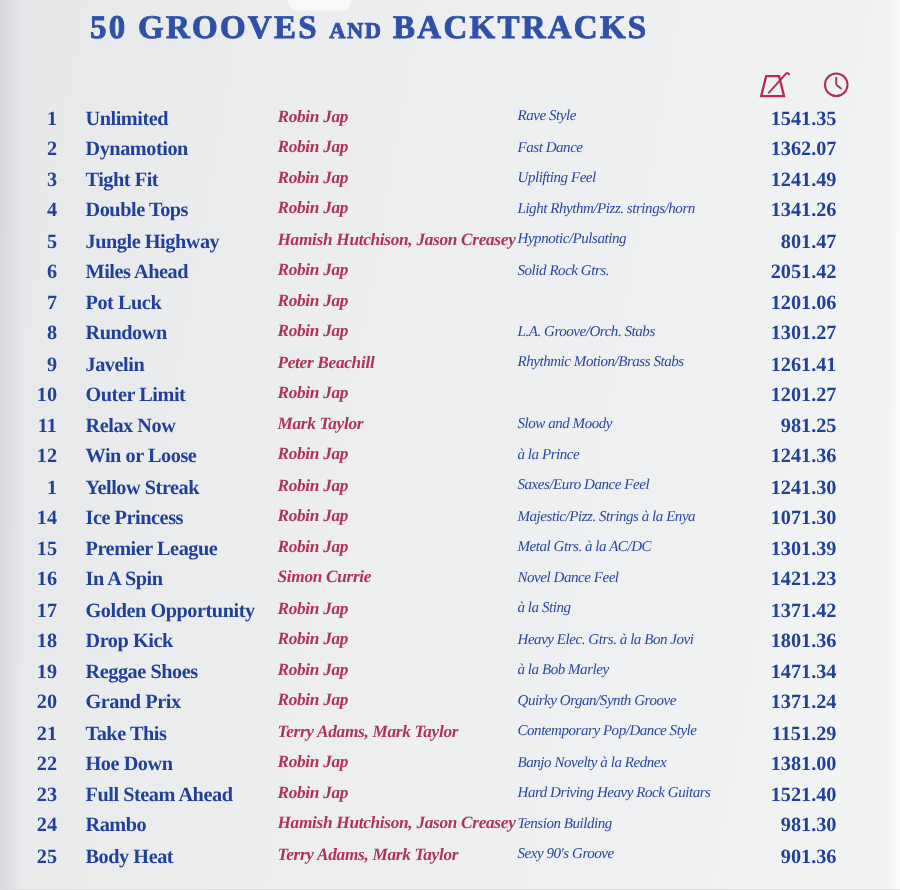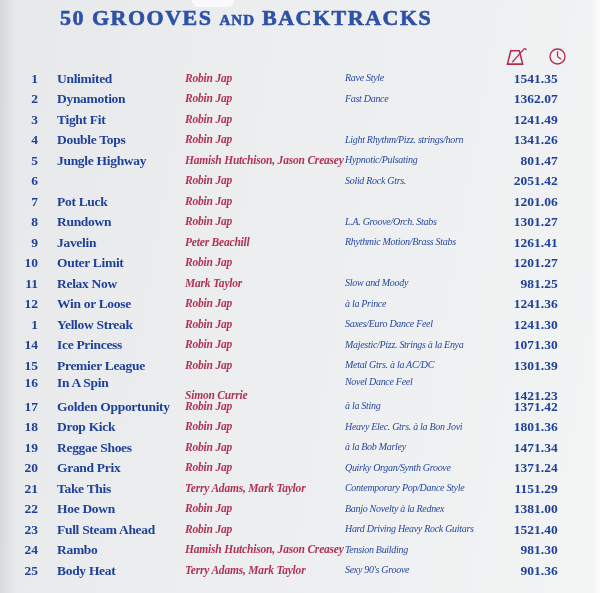--- a/index.html
+++ b/index.html
@@ -169,20 +169,21 @@
     <span class="cell c-comp">Robin Jap</span>
     <span class="cell c-style">Fast Dance</span>
     <span class="cell c-tempo">136</span>
     <span class="cell c-time">2.07</span>
   </div>
 
   <div class="row">
     <span class="cell c-num">3</span>
     <span class="cell c-title">Tight Fit</span>
     <span class="cell c-comp">Robin Jap</span>
+    <span class="cell c-style">Uplifting Feel</span>
     <span class="cell c-tempo">124</span>
     <span class="cell c-time">1.49</span>
   </div>
 
   <div class="row">
     <span class="cell c-num">4</span>
     <span class="cell c-title">Double Tops</span>
     <span class="cell c-comp">Robin Jap</span>
     <span class="cell c-style">Light Rhythm/Pizz. strings/horn</span>
     <span class="cell c-tempo">134</span>
@@ -193,20 +194,21 @@
     <span class="cell c-num">5</span>
     <span class="cell c-title">Jungle Highway</span>
     <span class="cell c-comp">Hamish Hutchison, Jason Creasey</span>
     <span class="cell c-style">Hypnotic/Pulsating</span>
     <span class="cell c-tempo">80</span>
     <span class="cell c-time">1.47</span>
   </div>
 
   <div class="row">
     <span class="cell c-num">6</span>
+    <span class="cell c-title">Miles Ahead</span>
     <span class="cell c-comp">Robin Jap</span>
     <span class="cell c-style">Solid Rock Gtrs.</span>
     <span class="cell c-tempo">205</span>
     <span class="cell c-time">1.42</span>
   </div>
 
   <div class="row">
     <span class="cell c-num">7</span>
     <span class="cell c-title">Pot Luck</span>
     <span class="cell c-comp">Robin Jap</span>
@@ -281,22 +283,22 @@
     <span class="cell c-title">Premier League</span>
     <span class="cell c-comp">Robin Jap</span>
     <span class="cell c-style">Metal Gtrs. à la AC/DC</span>
     <span class="cell c-tempo">130</span>
     <span class="cell c-time">1.39</span>
   </div>
 
   <div class="row">
     <span class="cell c-num">16</span>
     <span class="cell c-title">In A Spin</span>
+    <span class="cell c-comp">Simon Currie</span>
     <span class="cell c-style">Novel Dance Feel</span>
-    <span class="cell c-comp">Simon Currie</span>
     <span class="cell c-tempo">142</span>
     <span class="cell c-time">1.23</span>
   </div>
 
   <div class="row">
     <span class="cell c-num">17</span>
     <span class="cell c-title">Golden Opportunity</span>
     <span class="cell c-comp">Robin Jap</span>
     <span class="cell c-style">à la Sting</span>
     <span class="cell c-tempo">137</span>

